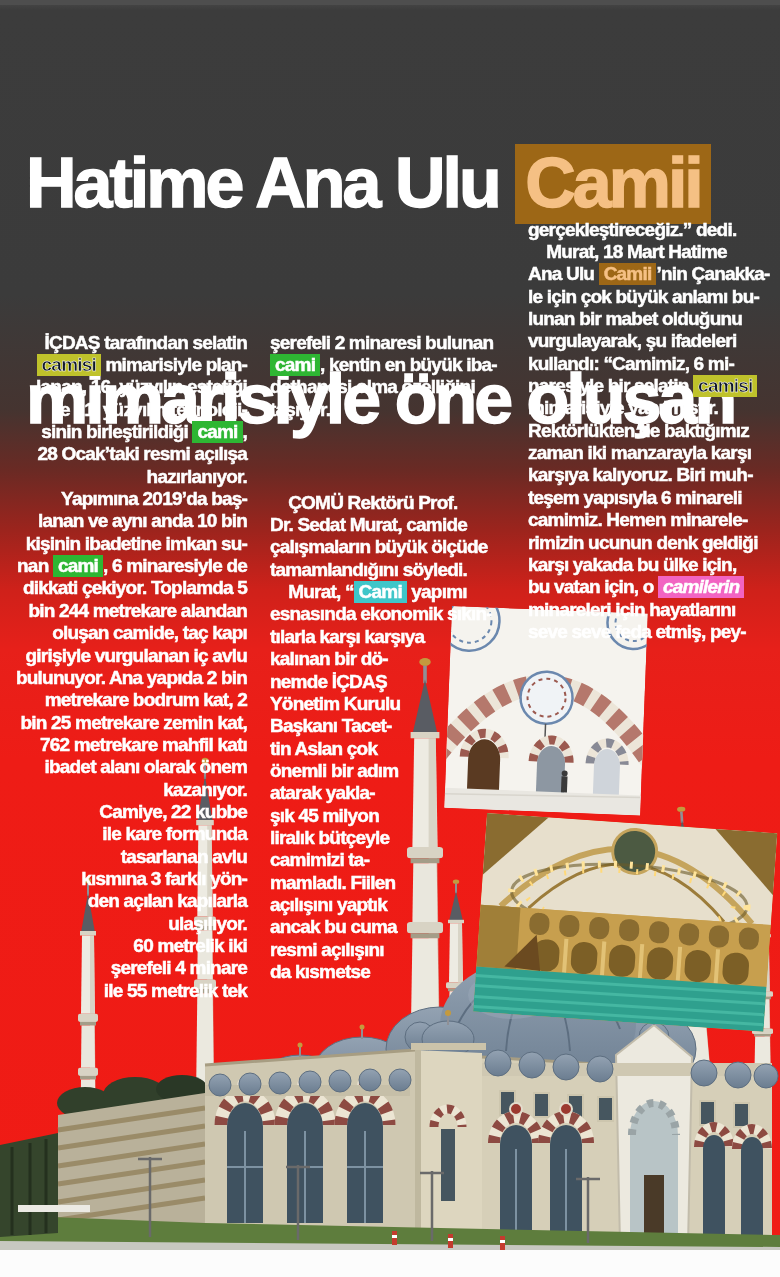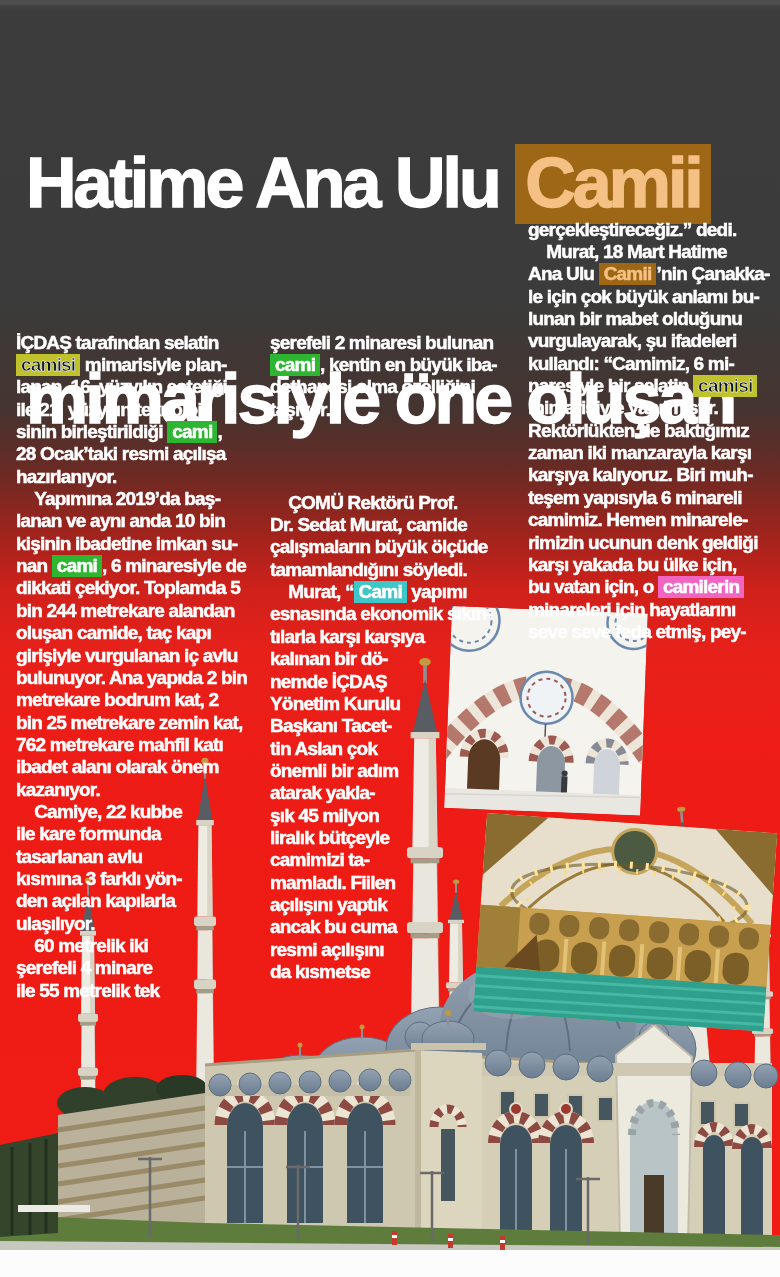--- a/index.html
+++ b/index.html
@@ -17,33 +17,33 @@
   }
   .headline .hl-head{
     background:#9d6716;color:#f5c084;-webkit-text-stroke:1.4px #f5c084;
     padding:0 10px 2px 10px;
   }
   .subheadline{
     left:16px;top:167px;font-size:22px;line-height:26.2px;letter-spacing:-0.9px;
     -webkit-text-stroke:0.8px #ffffff;
   }
   .bodycol{font-size:19px;line-height:22.35px;letter-spacing:-0.8px;-webkit-text-stroke:0.5px #ffffff;}
-  #col1{left:16px;top:287px;}
+  #col1{left:16px;top:287px;text-align:right;}
   #col2{left:270px;top:287px;}
   #col3{left:528px;top:174px;}
   .block{white-space:pre;}
   .gap-a{margin-bottom:26px;}
   .gap-b{margin-bottom:20px;}
   .shifted{margin-left:105px;}
   .hl{padding:0 5px 1px 5px;}
   .hl-orange{background:#9d6716;color:#f5c084;-webkit-text-stroke:0.5px #f5c084;}
   .hl-yellow{background:#bfc22b;color:#0f172a;}
   .hl-green{background:#2eb633;color:#ffffff;}
   .hl-cyan{background:#3fc6c9;color:#ffffff;}
-  .hl-pink{background:#f264c2;color:#ffffff;}
+  .hl-pink{background:#f264c2;color:#ffffff;font-style:italic;}
   .photo{position:absolute;z-index:5;overflow:hidden;}
   #photo1{left:452px;top:606px;width:196px;height:202px;transform:rotate(2.2deg);transform-origin:top left;}
   #photo2{left:487px;top:813px;width:291px;height:199px;transform:rotate(4deg);transform-origin:top left;}
   #mosque{position:absolute;left:0;top:595px;width:780px;height:660px;z-index:2;}
   .bottom-strip{position:absolute;left:0;top:1250px;width:780px;height:27px;background:#fcfcfc;z-index:9;}
   .top-strip{position:absolute;left:0;top:0;width:780px;height:5px;background:#4e4e4e;z-index:1;}
 </style>
 </head>
 <body>
 

